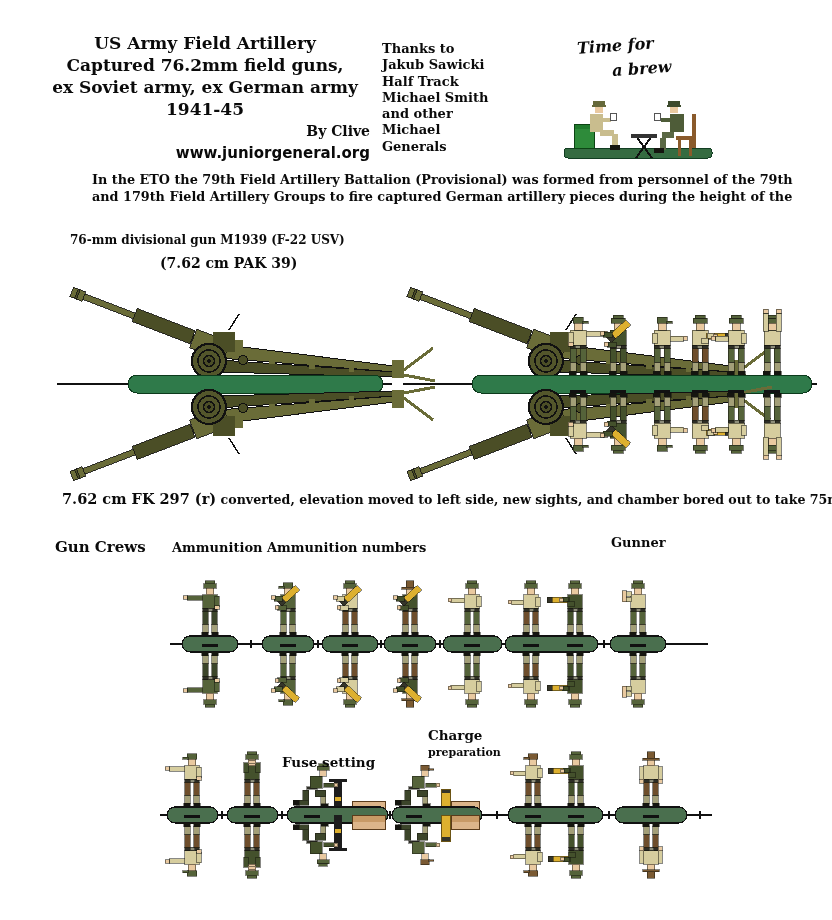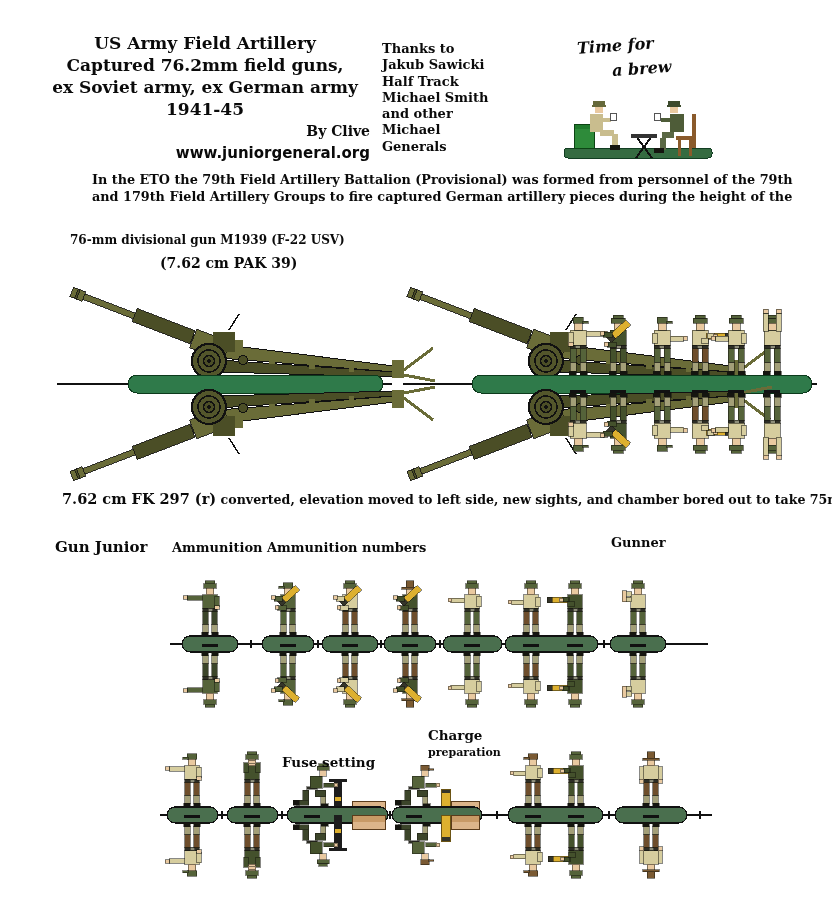--- a/index.html
+++ b/index.html
@@ -273,21 +273,21 @@
         <rect x="4" y="-66" width="5" height="4" fill="#e9c9a0"></rect>
       </g>
     </g>
     <use href="#guns-art" transform="matrix(1,0,0,-1,0,768)"></use>
   </svg>
 
 <div class="abs caption">
   <span class="lead">7.62 cm FK 297 (r)</span><span class="rest"> converted, elevation moved to left side, new sights, and chamber  bored out to take 75mm PAK 40 ammo</span>
 </div>
 
-<div class="abs lbl lbl-guncrews label-layer">Gun Junior</div>
+<div class="abs lbl lbl-guncrews label-layer">Gun Crews</div>
 <div class="abs lbl lbl-commander label-layer">Ammunition</div>
 <div class="abs lbl lbl-ammo label-layer">Ammunition numbers</div>
 <div class="abs lbl lbl-gunner label-layer">Gunner</div>
 <div class="abs lbl lbl-fuse label-layer">Fuse setting</div>
 <div class="abs lbl lbl-charge1 label-layer">Charge</div>
 <div class="abs lbl lbl-charge2 label-layer">preparation</div>
 
 <svg id="row1-svg" width="832" height="170" style="top:562px;" shape-rendering="crispEdges" viewBox="0 562 832 170">
     <g id="crew-row-1">
       <line x1="170" y1="644" x2="708" y2="644" stroke="#111" stroke-width="1.2"></line>

